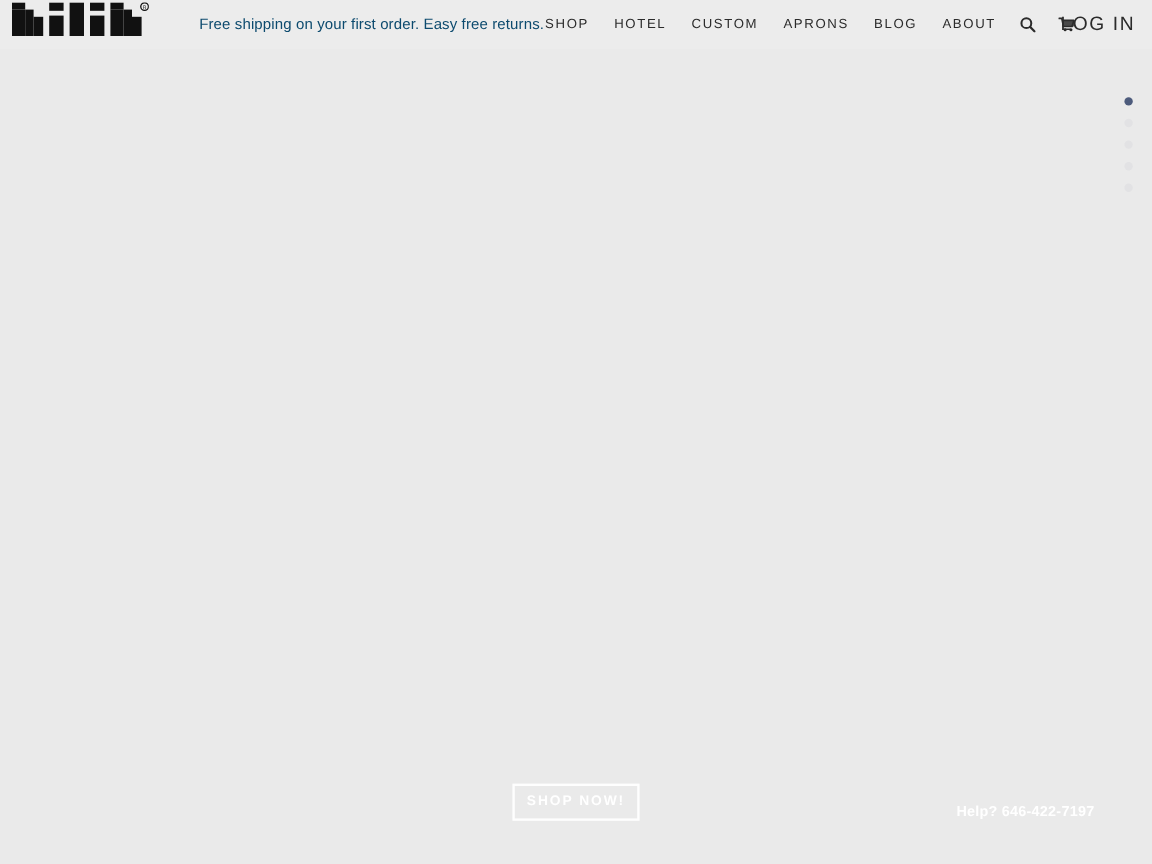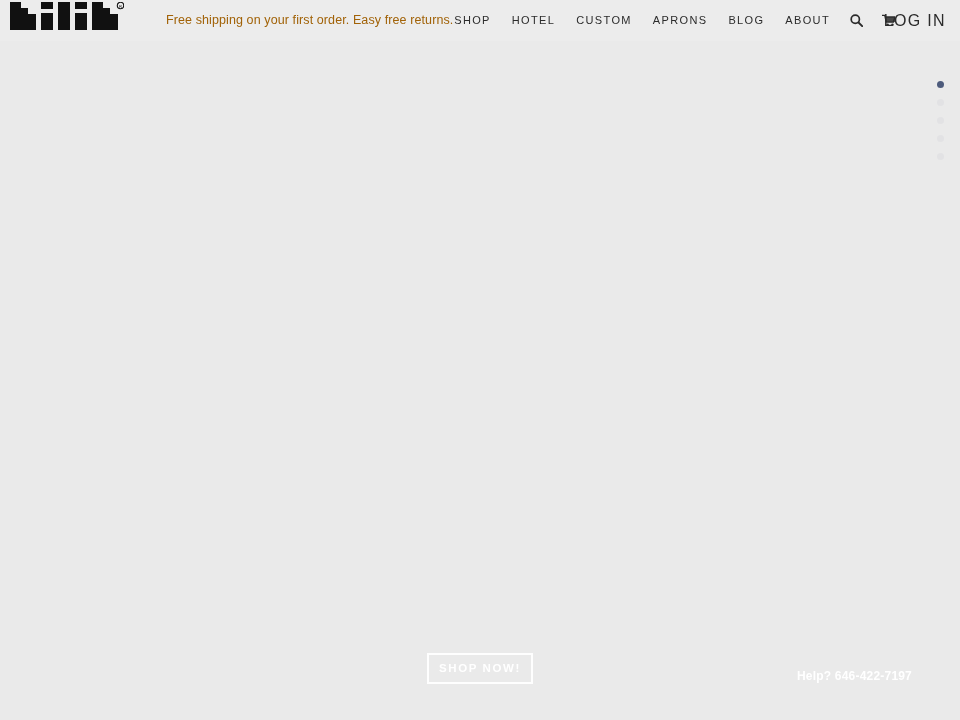--- a/index.html
+++ b/index.html
@@ -41,21 +41,21 @@
     width: 114px;
     height: 28px;
   }
 
   .shipping-note {
     position: absolute;
     left: 166px;
     top: 13px;
     font-size: 12.5px;
     line-height: 15px;
-    color: #a16207;
+    color: #0c4a6e;
     white-space: nowrap;
     letter-spacing: 0.1px;
   }
 
   .main-nav {
     position: absolute;
     right: 0;
     top: 0;
     height: 41px;
     display: flex;

